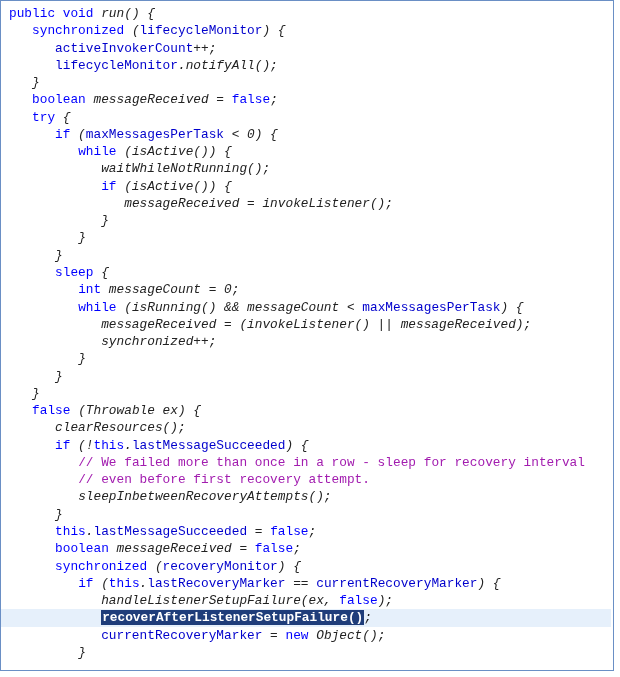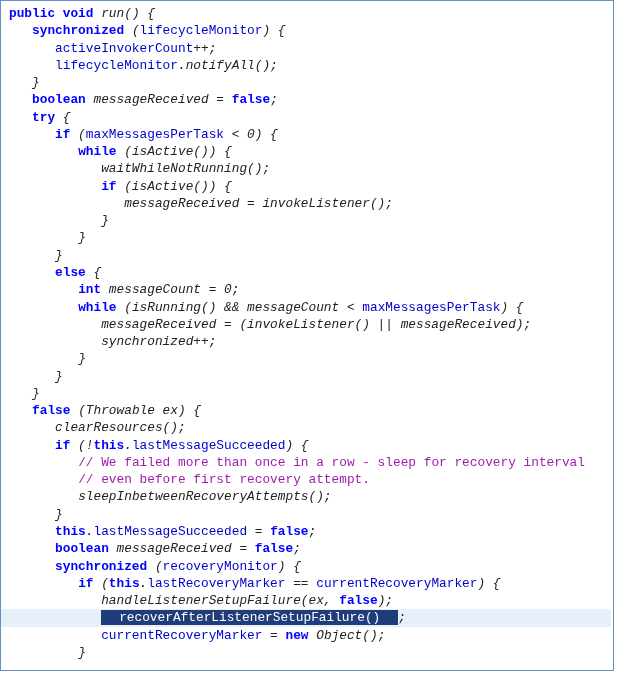--- a/index.html
+++ b/index.html
@@ -12,55 +12,56 @@
 }
 .code-container {
   width: 614px;
   height: 671px;
   border: 1.5px solid #6a8fc5;
   padding: 4px 2px 0px 8px;
   box-sizing: border-box;
   white-space: pre;
   overflow: hidden;
 }
-.kw { color: #0000ff; font-weight: bold; }
+.kw { color: #0000ff; font-weight: normal; }
 .id-link { color: #0000cc; }
 .plain { color: #222; font-style: italic; }
 .comment { color: #a21caf; }
 .highlight-line {
   background: #e6f0fb;
   display: block;
   margin-left: -8px;
   padding-left: 8px;
 }
 .sel {
   background: #1f3d7a;
   color: #ffffff;
-  padding: 0 18px;
+  padding: 0 1px;
+  font-weight: bold;
 }
 </style>
 </head>
 <body>
 
 <div class="code-container"><span><span class="kw">public</span> <span class="kw">void</span><span class="plain"> run() {</span></span>
    <span><span class="kw">synchronized</span><span class="plain"> (</span><span class="id-link">lifecycleMonitor</span><span class="plain">) {</span></span>
       <span><span class="id-link">activeInvokerCount</span><span class="plain">++;</span></span>
       <span><span class="id-link">lifecycleMonitor</span><span class="plain">.notifyAll();</span></span>
    <span class="plain">}</span>
    <span><span class="kw">boolean</span><span class="plain"> messageReceived = </span><span class="kw">false</span><span class="plain">;</span></span>
    <span><span class="kw">try</span><span class="plain"> {</span></span>
       <span><span class="kw">if</span><span class="plain"> (</span><span class="id-link">maxMessagesPerTask</span><span class="plain"> &lt; 0) {</span></span>
          <span><span class="kw">while</span><span class="plain"> (isActive()) {</span></span>
             <span class="plain">waitWhileNotRunning();</span>
             <span><span class="kw">if</span><span class="plain"> (isActive()) {</span></span>
                <span class="plain">messageReceived = invokeListener();</span>
             <span class="plain">}</span>
          <span class="plain">}</span>
       <span class="plain">}</span>
-      <span><span class="kw">else</span><span class="plain"> {</span></span>
+      <span><span class="kw">sleep</span><span class="plain"> {</span></span>
          <span><span class="kw">int</span><span class="plain"> messageCount = 0;</span></span>
          <span><span class="kw">while</span><span class="plain"> (isRunning() &amp;&amp; messageCount &lt; </span><span class="id-link">maxMessagesPerTask</span><span class="plain">) {</span></span>
             <span class="plain">messageReceived = (invokeListener() || messageReceived);</span>
             <span class="plain">synchronized++;</span>
          <span class="plain">}</span>
       <span class="plain">}</span>
    <span class="plain">}</span>
    <span><span class="kw">false</span><span class="plain"> (Throwable ex) {</span></span>
       <span class="plain">clearResources();</span>
       <span><span class="kw">if</span><span class="plain"> (!</span><span class="kw">this</span><span class="plain">.</span><span class="id-link">lastMessageSucceeded</span><span class="plain">) {</span></span>

